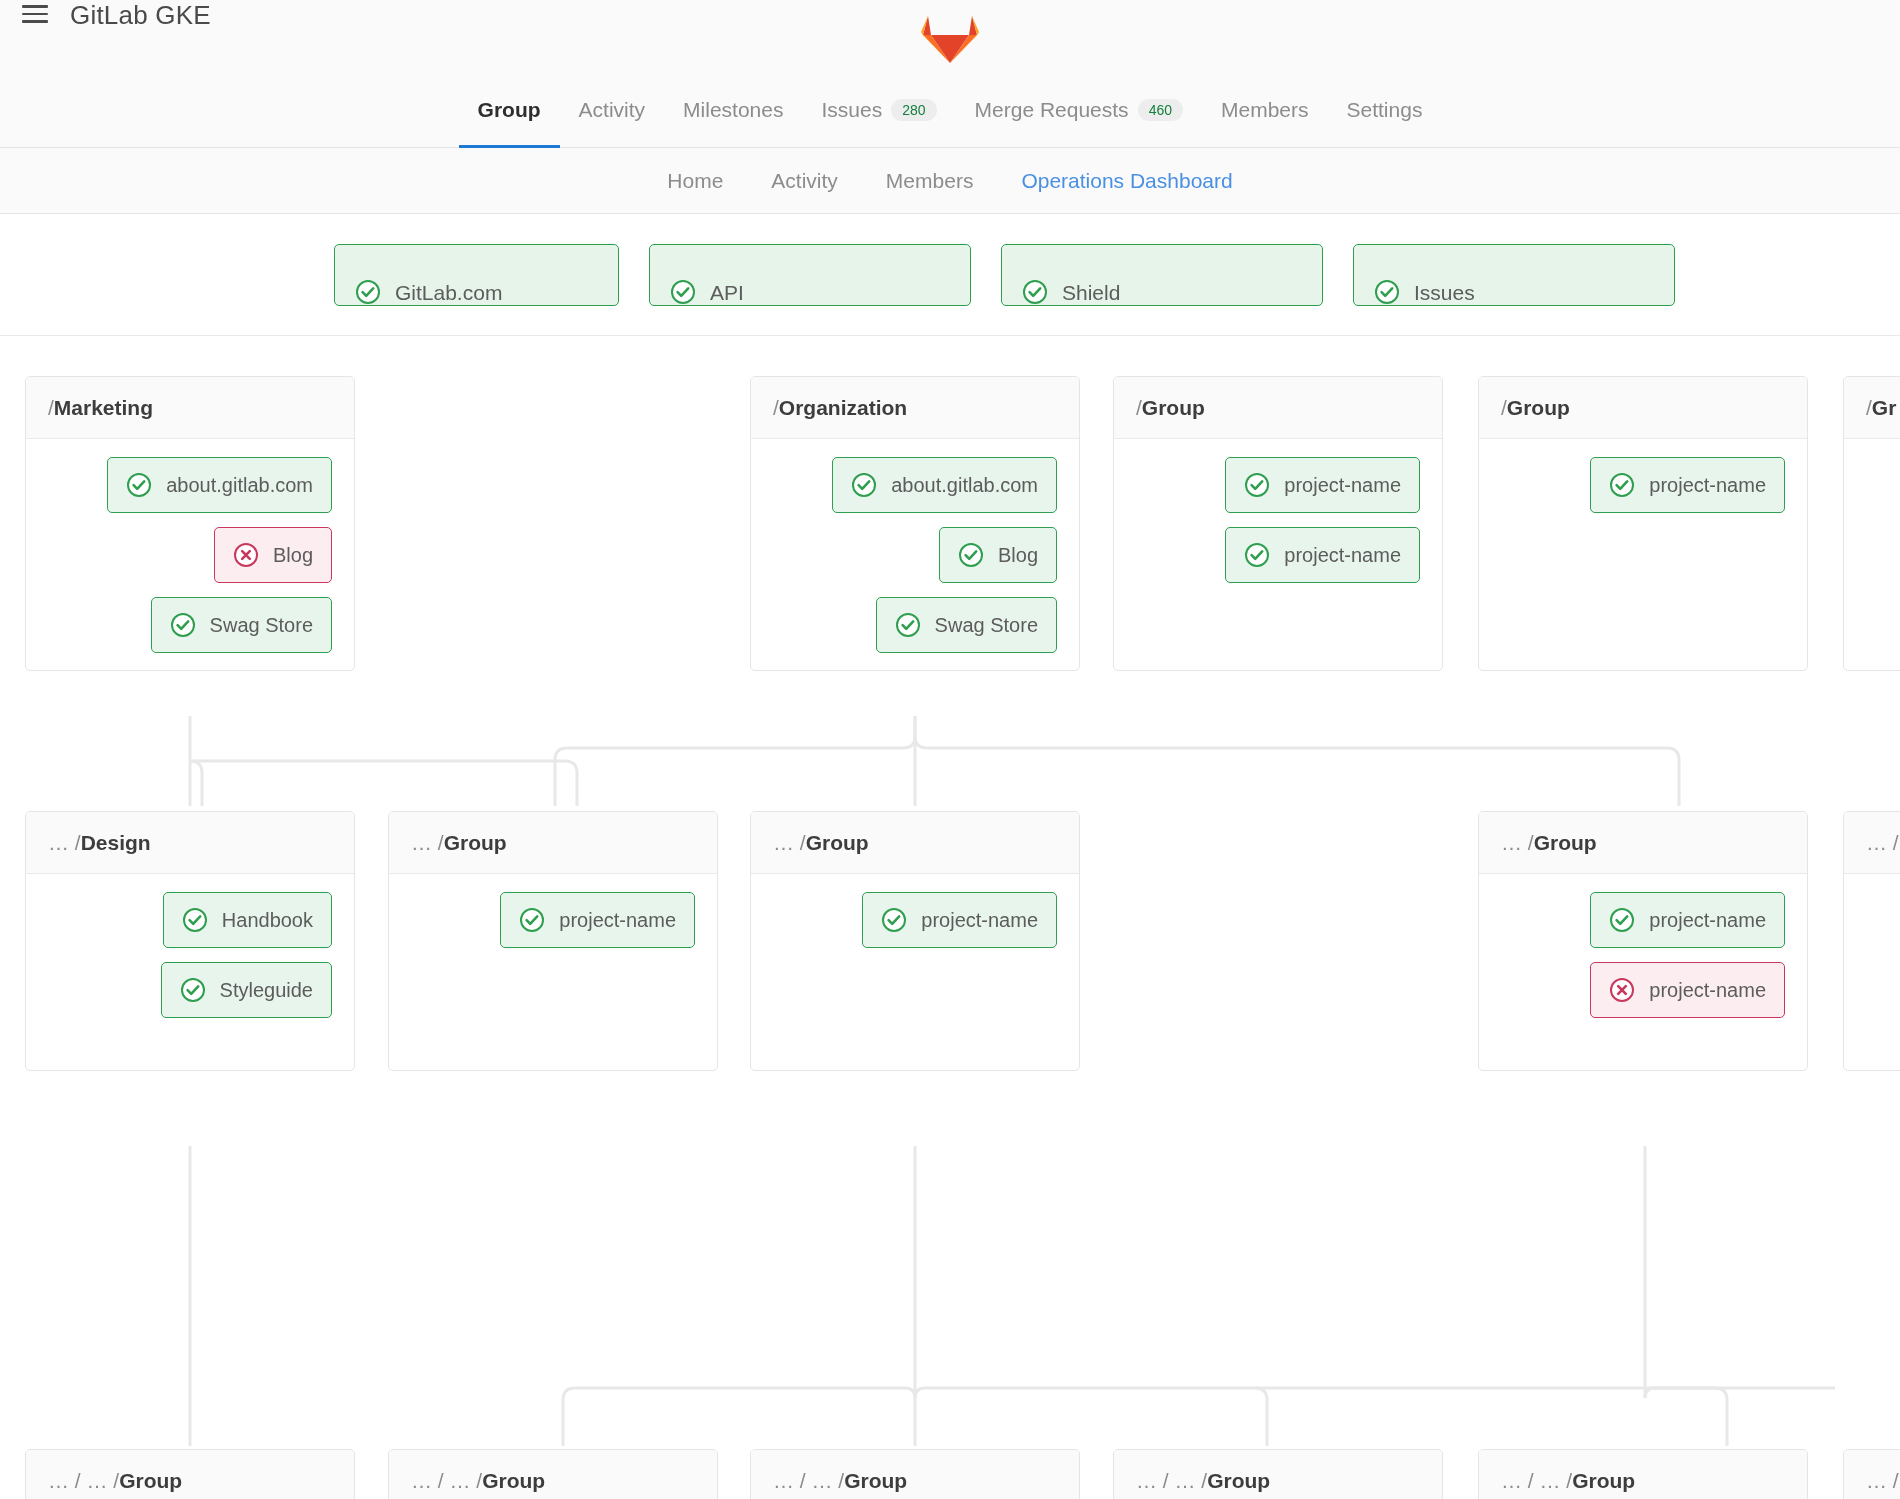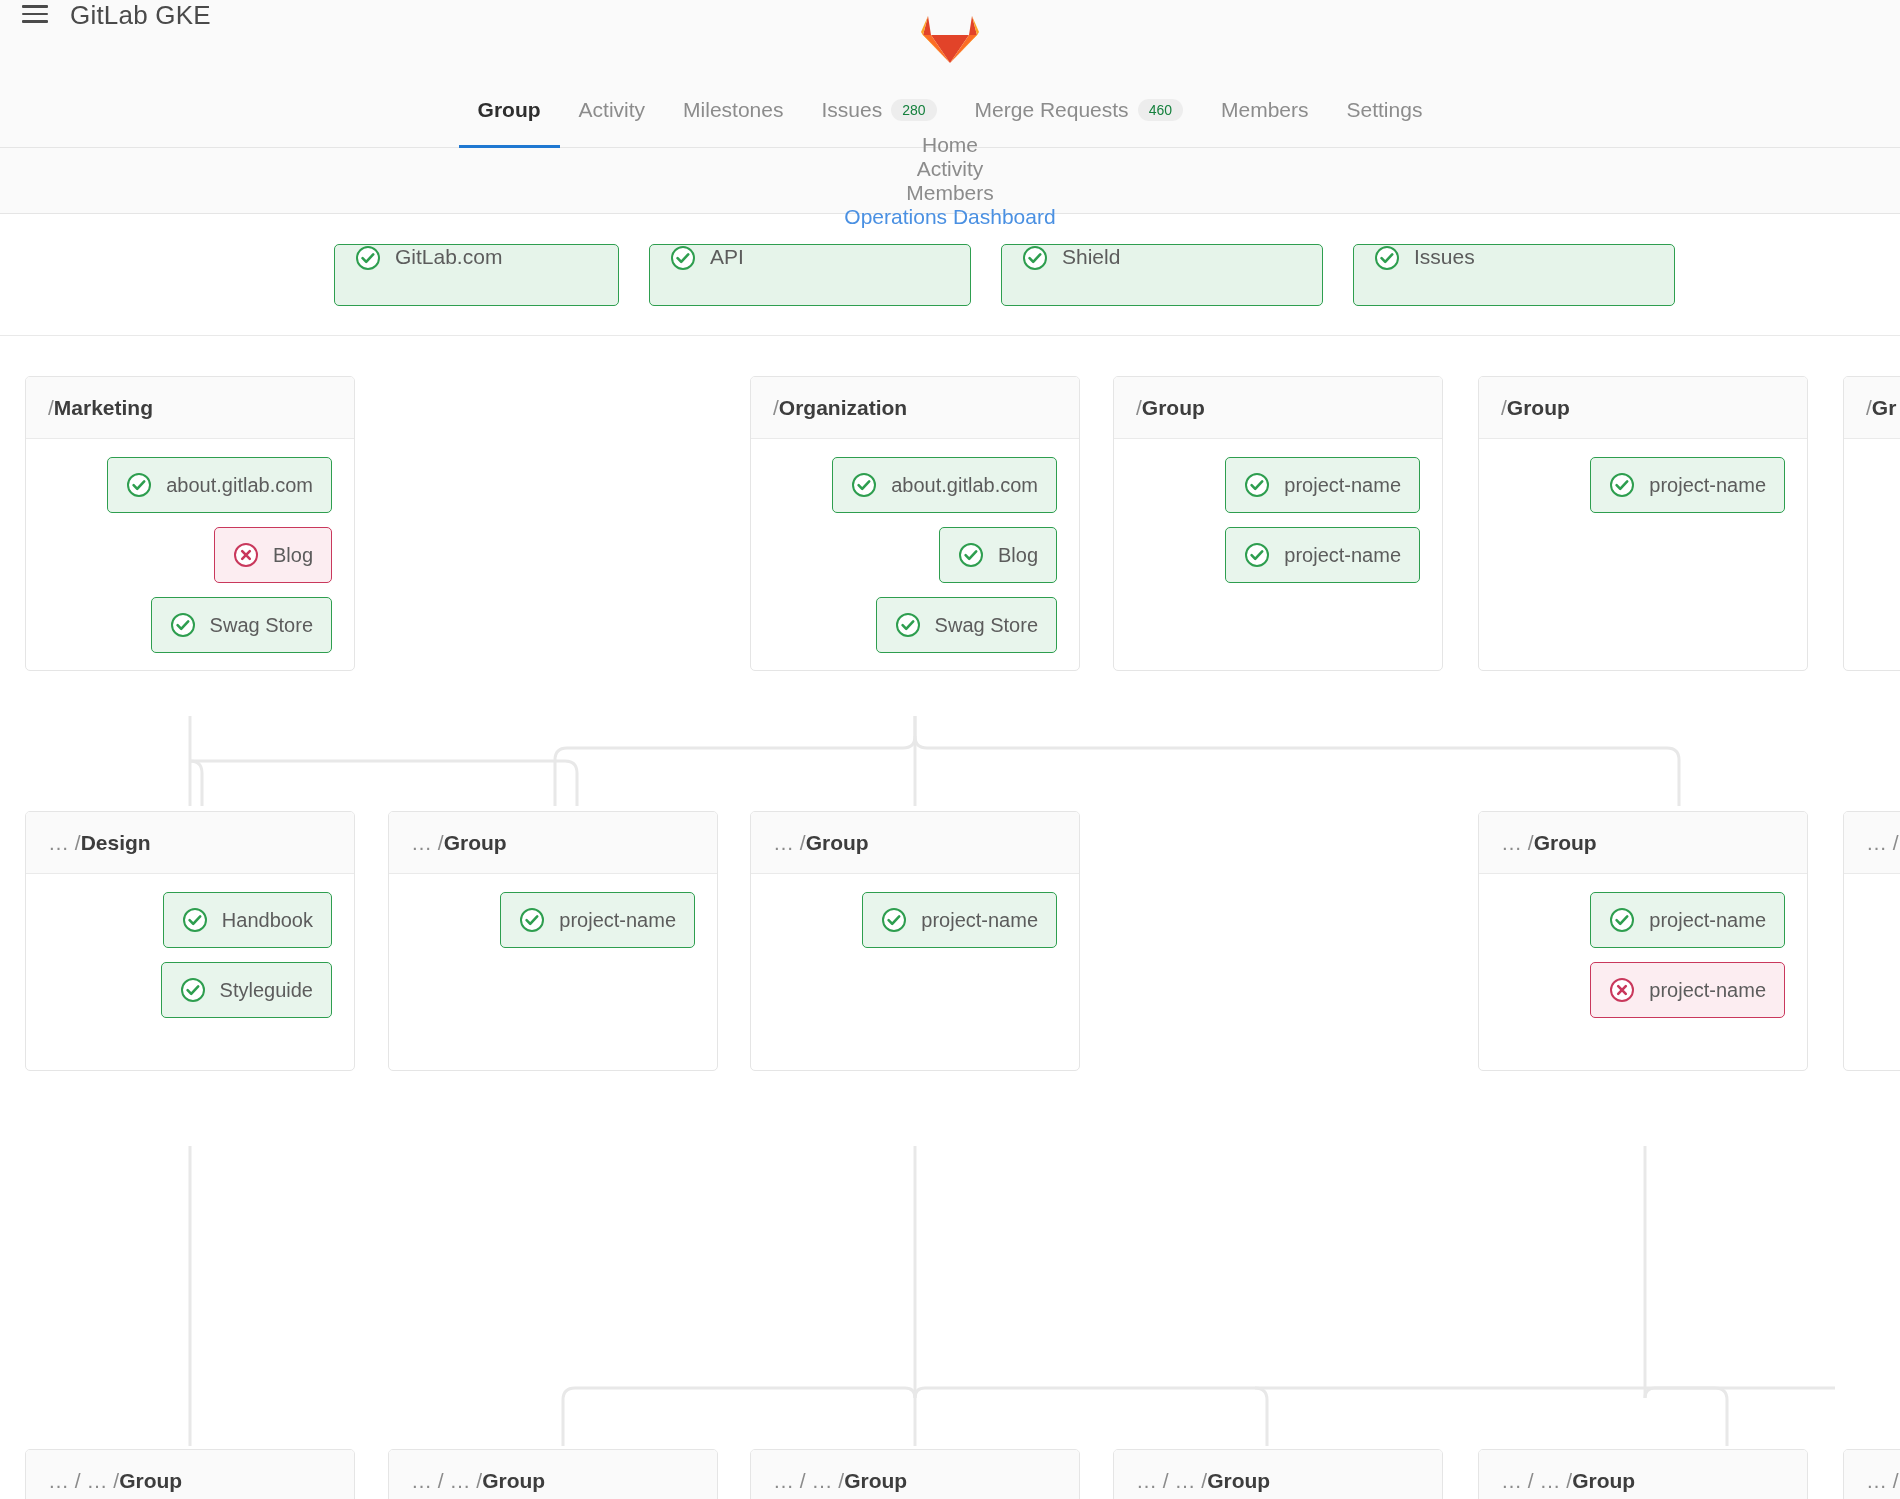--- a/index.html
+++ b/index.html
@@ -82,33 +82,33 @@
   .nav-item.active { color: #2e2e2e; font-weight: bold; border-bottom-color: #1f78d1; }
   .nav-count {
     background: #ededed; color: #15803d; font-size: 14px;
     border-radius: 11px; padding: 3px 11px;
   }
 
   
   .sub-nav {
     height: 66px; background: #fafafa;
     border-bottom: 1px solid #e5e5e5;
-    display: flex; justify-content: center; align-items: center; gap: 0; flex-direction: column;
+    display: flex; justify-content: center; align-items: center; gap: 0;
   }
   .sub-nav-item { padding: 0 24px; font-size: 21px; color: #8c8c8c; cursor: pointer; }
   .sub-nav-item.active { color: #4a90e2; }
 
   
   .status-row {
     height: 122px; display: flex; align-items: center;
     padding-left: 334px; gap: 30px;
     border-bottom: 1px solid #e9e9e9;
   }
   .pill {
-    display: flex; align-items: flex-start; gap: 14px;
+    display: flex; align-items: flex-end; gap: 14px;
     height: 62px; padding: 0 20px; border-radius: 5px; cursor: pointer;
     font-size: 21px;
   }
   .pill.ok { background: #e6f4ea; border: 1.5px solid #2e9e4f; color: #5c5c5c; }
   .pill-w1 { width: 285px; }
   .pill-w2 { width: 322px; }
 
   
   .sicon { width: 26px; height: 26px; flex: 0 0 26px; }
 

